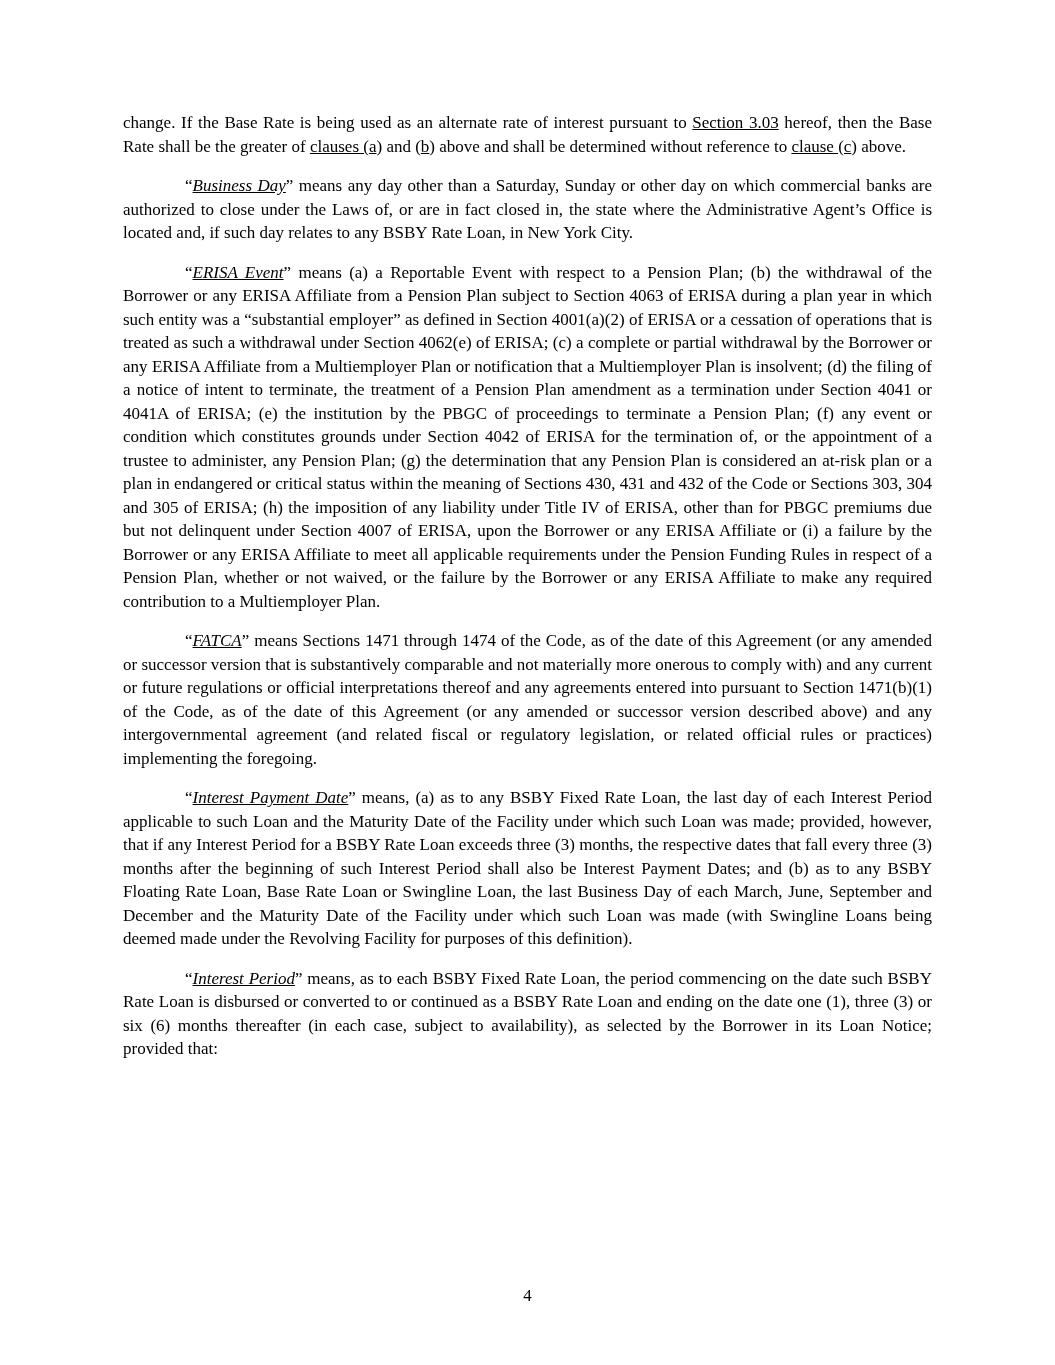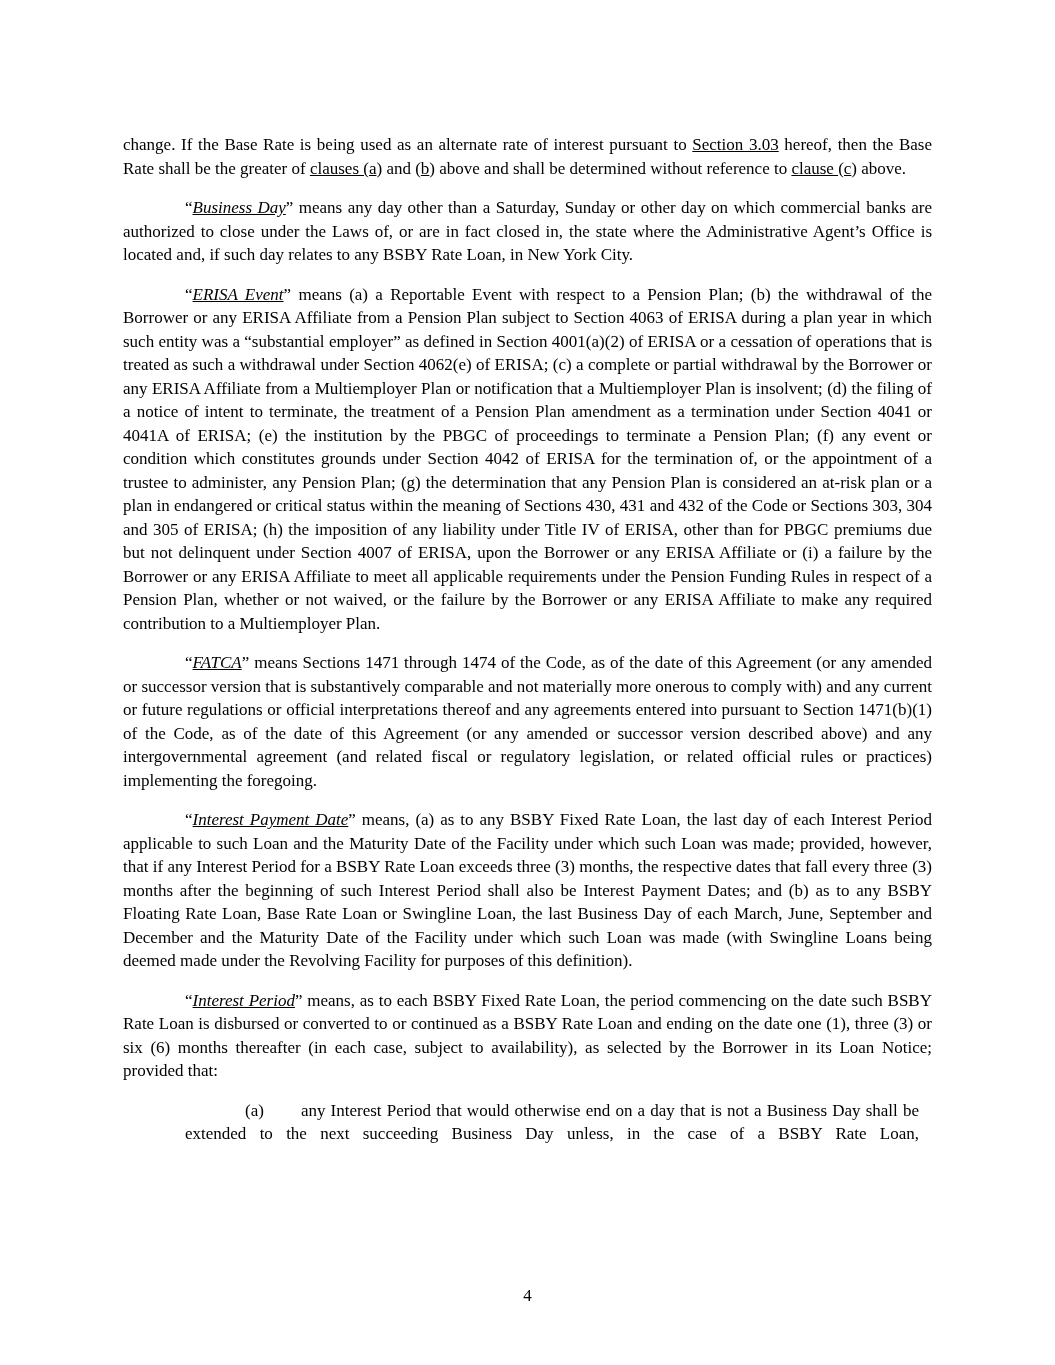--- a/index.html
+++ b/index.html
@@ -12,21 +12,21 @@
     width: 1055px;
     height: 1365px;
     background: #ffffff;
     overflow: hidden;
     font-family: "Liberation Serif", "DejaVu Serif", serif;
     color: #000000;
   }
   .doc-body {
     position: absolute;
     left: 123px;
-    top: 133px;
+    top: 111px;
     width: 809px;
     font-size: 17px;
     line-height: 23.5px;
     text-align: justify;
   }
   .para {
     margin: 0 0 16px 0;
     padding: 0;
   }
   .para.flush { text-indent: 0; }
@@ -57,18 +57,17 @@
 <body>
 
 <div class="page">
   <div class="doc-body">
       <p class="para flush"><span class="n">change. If the Base Rate is being used as an alternate rate of interest pursuant to </span><span class="u">Section 3.03</span><span class="n"> hereof, then the Base Rate shall be the greater of </span><span class="u">clauses (a</span><span class="n">) and (</span><span class="u">b</span><span class="n">) above and shall be determined without reference to </span><span class="u">clause (c</span><span class="n">) above.</span></p>
       <p class="para indent"><span class="n">“</span><span class="iu">Business Day</span><span class="n">” means any day other than a Saturday, Sunday or other day on which commercial banks are authorized to close under the Laws of, or are in fact closed in, the state where the Administrative Agent’s Office is located and, if such day relates to any BSBY Rate Loan, in New York City.</span></p>
       <p class="para indent"><span class="n">“</span><span class="iu">ERISA Event</span><span class="n">” means (a) a Reportable Event with respect to a Pension Plan; (b) the withdrawal of the Borrower or any ERISA Affiliate from a Pension Plan subject to Section 4063 of ERISA during a plan year in which such entity was a “substantial employer” as defined in Section 4001(a)(2) of ERISA or a cessation of operations that is treated as such a withdrawal under Section 4062(e) of ERISA; (c) a complete or partial withdrawal by the Borrower or any ERISA Affiliate from a Multiemployer Plan or notification that a Multiemployer Plan is insolvent; (d) the filing of a notice of intent to terminate, the treatment of a Pension Plan amendment as a termination under Section 4041 or 4041A of ERISA; (e) the institution by the PBGC of proceedings to terminate a Pension Plan; (f) any event or condition which constitutes grounds under Section 4042 of ERISA for the termination of, or the appointment of a trustee to administer, any Pension Plan; (g) the determination that any Pension Plan is considered an at-risk plan or a plan in endangered or critical status within the meaning of Sections 430, 431 and 432 of the Code or Sections 303, 304 and 305 of ERISA; (h) the imposition of any liability under Title IV of ERISA, other than for PBGC premiums due but not delinquent under Section 4007 of ERISA, upon the Borrower or any ERISA Affiliate or (i) a failure by the Borrower or any ERISA Affiliate to meet all applicable requirements under the Pension Funding Rules in respect of a Pension Plan, whether or not waived, or the failure by the Borrower or any ERISA Affiliate to make any required contribution to a Multiemployer Plan.</span></p>
       <p class="para indent"><span class="n">“</span><span class="iu">FATCA</span><span class="n">” means Sections 1471 through 1474 of the Code, as of the date of this Agreement (or any amended or successor version that is substantively comparable and not materially more onerous to comply with) and any current or future regulations or official interpretations thereof and any agreements entered into pursuant to Section 1471(b)(1) of the Code, as of the date of this Agreement (or any amended or successor version described above) and any intergovernmental agreement (and related fiscal or regulatory legislation, or related official rules or practices) implementing the foregoing.</span></p>
       <p class="para indent"><span class="n">“</span><span class="iu">Interest Payment Date</span><span class="n">” means, (a) as to any BSBY Fixed Rate Loan, the last day of each Interest Period applicable to such Loan and the Maturity Date of the Facility under which such Loan was made; </span><span class="i">provided</span><span class="n">, </span><span class="i">however</span><span class="n">, that if any Interest Period for a BSBY Rate Loan exceeds three (3) months, the respective dates that fall every three (3) months after the beginning of such Interest Period shall also be Interest Payment Dates; and (b) as to any BSBY Floating Rate Loan, Base Rate Loan or Swingline Loan, the last Business Day of each March, June, September and December and the Maturity Date of the Facility under which such Loan was made (with Swingline Loans being deemed made under the Revolving Facility for purposes of this definition).</span></p>
       <p class="para indent"><span class="n">“</span><span class="iu">Interest Period</span><span class="n">” means, as to each BSBY Fixed Rate Loan, the period commencing on the date such BSBY Rate Loan is disbursed or converted to or continued as a BSBY Rate Loan and ending on the date one (1), three (3) or six (6) months thereafter (in each case, subject to availability), as selected by the Borrower in its Loan Notice; </span><span class="i">provided</span><span class="n"> that:</span></p>
-      <p class="para clause"><span class="n">(a)</span><span class="tab"></span><span class="n">any Interest Period that would otherwise end on a day that is not a Business Day shall be extended to the next succeeding Business Day unless, in the case of a BSBY Rate Loan,</span></p>
     </div>
   <div class="footer">
     <span>4</span>
   </div>
 </div>
 
 </body></html>

